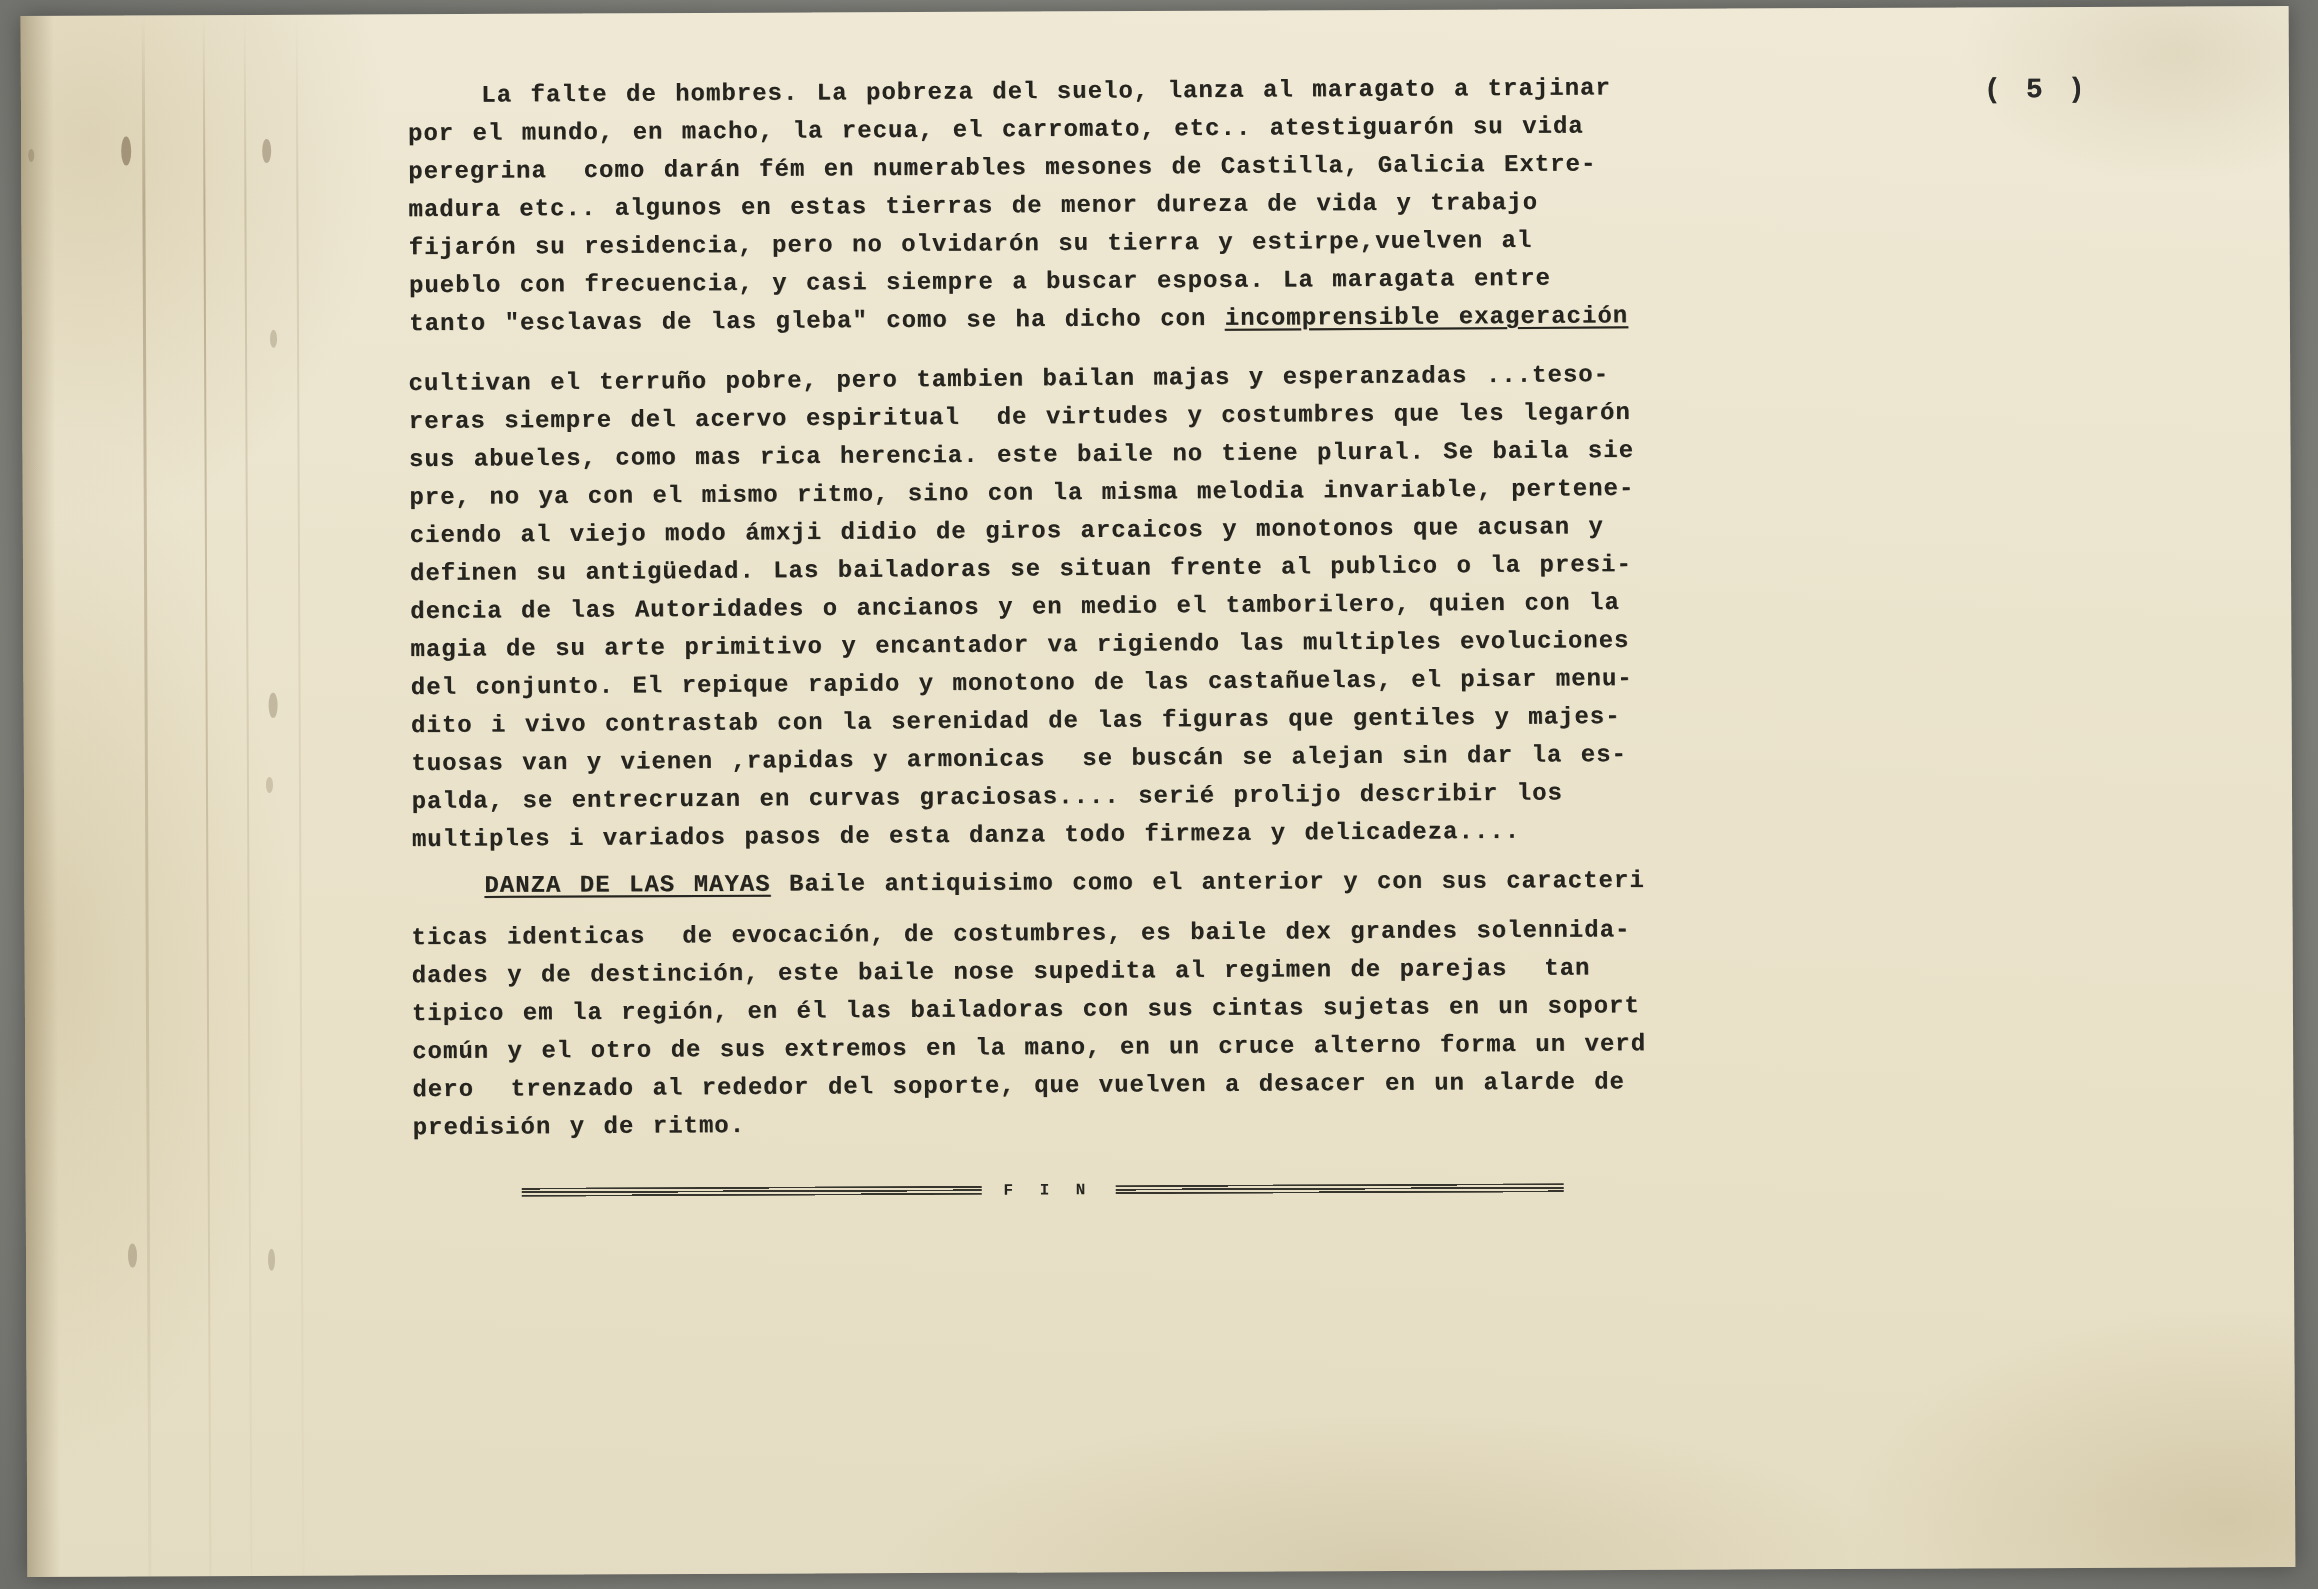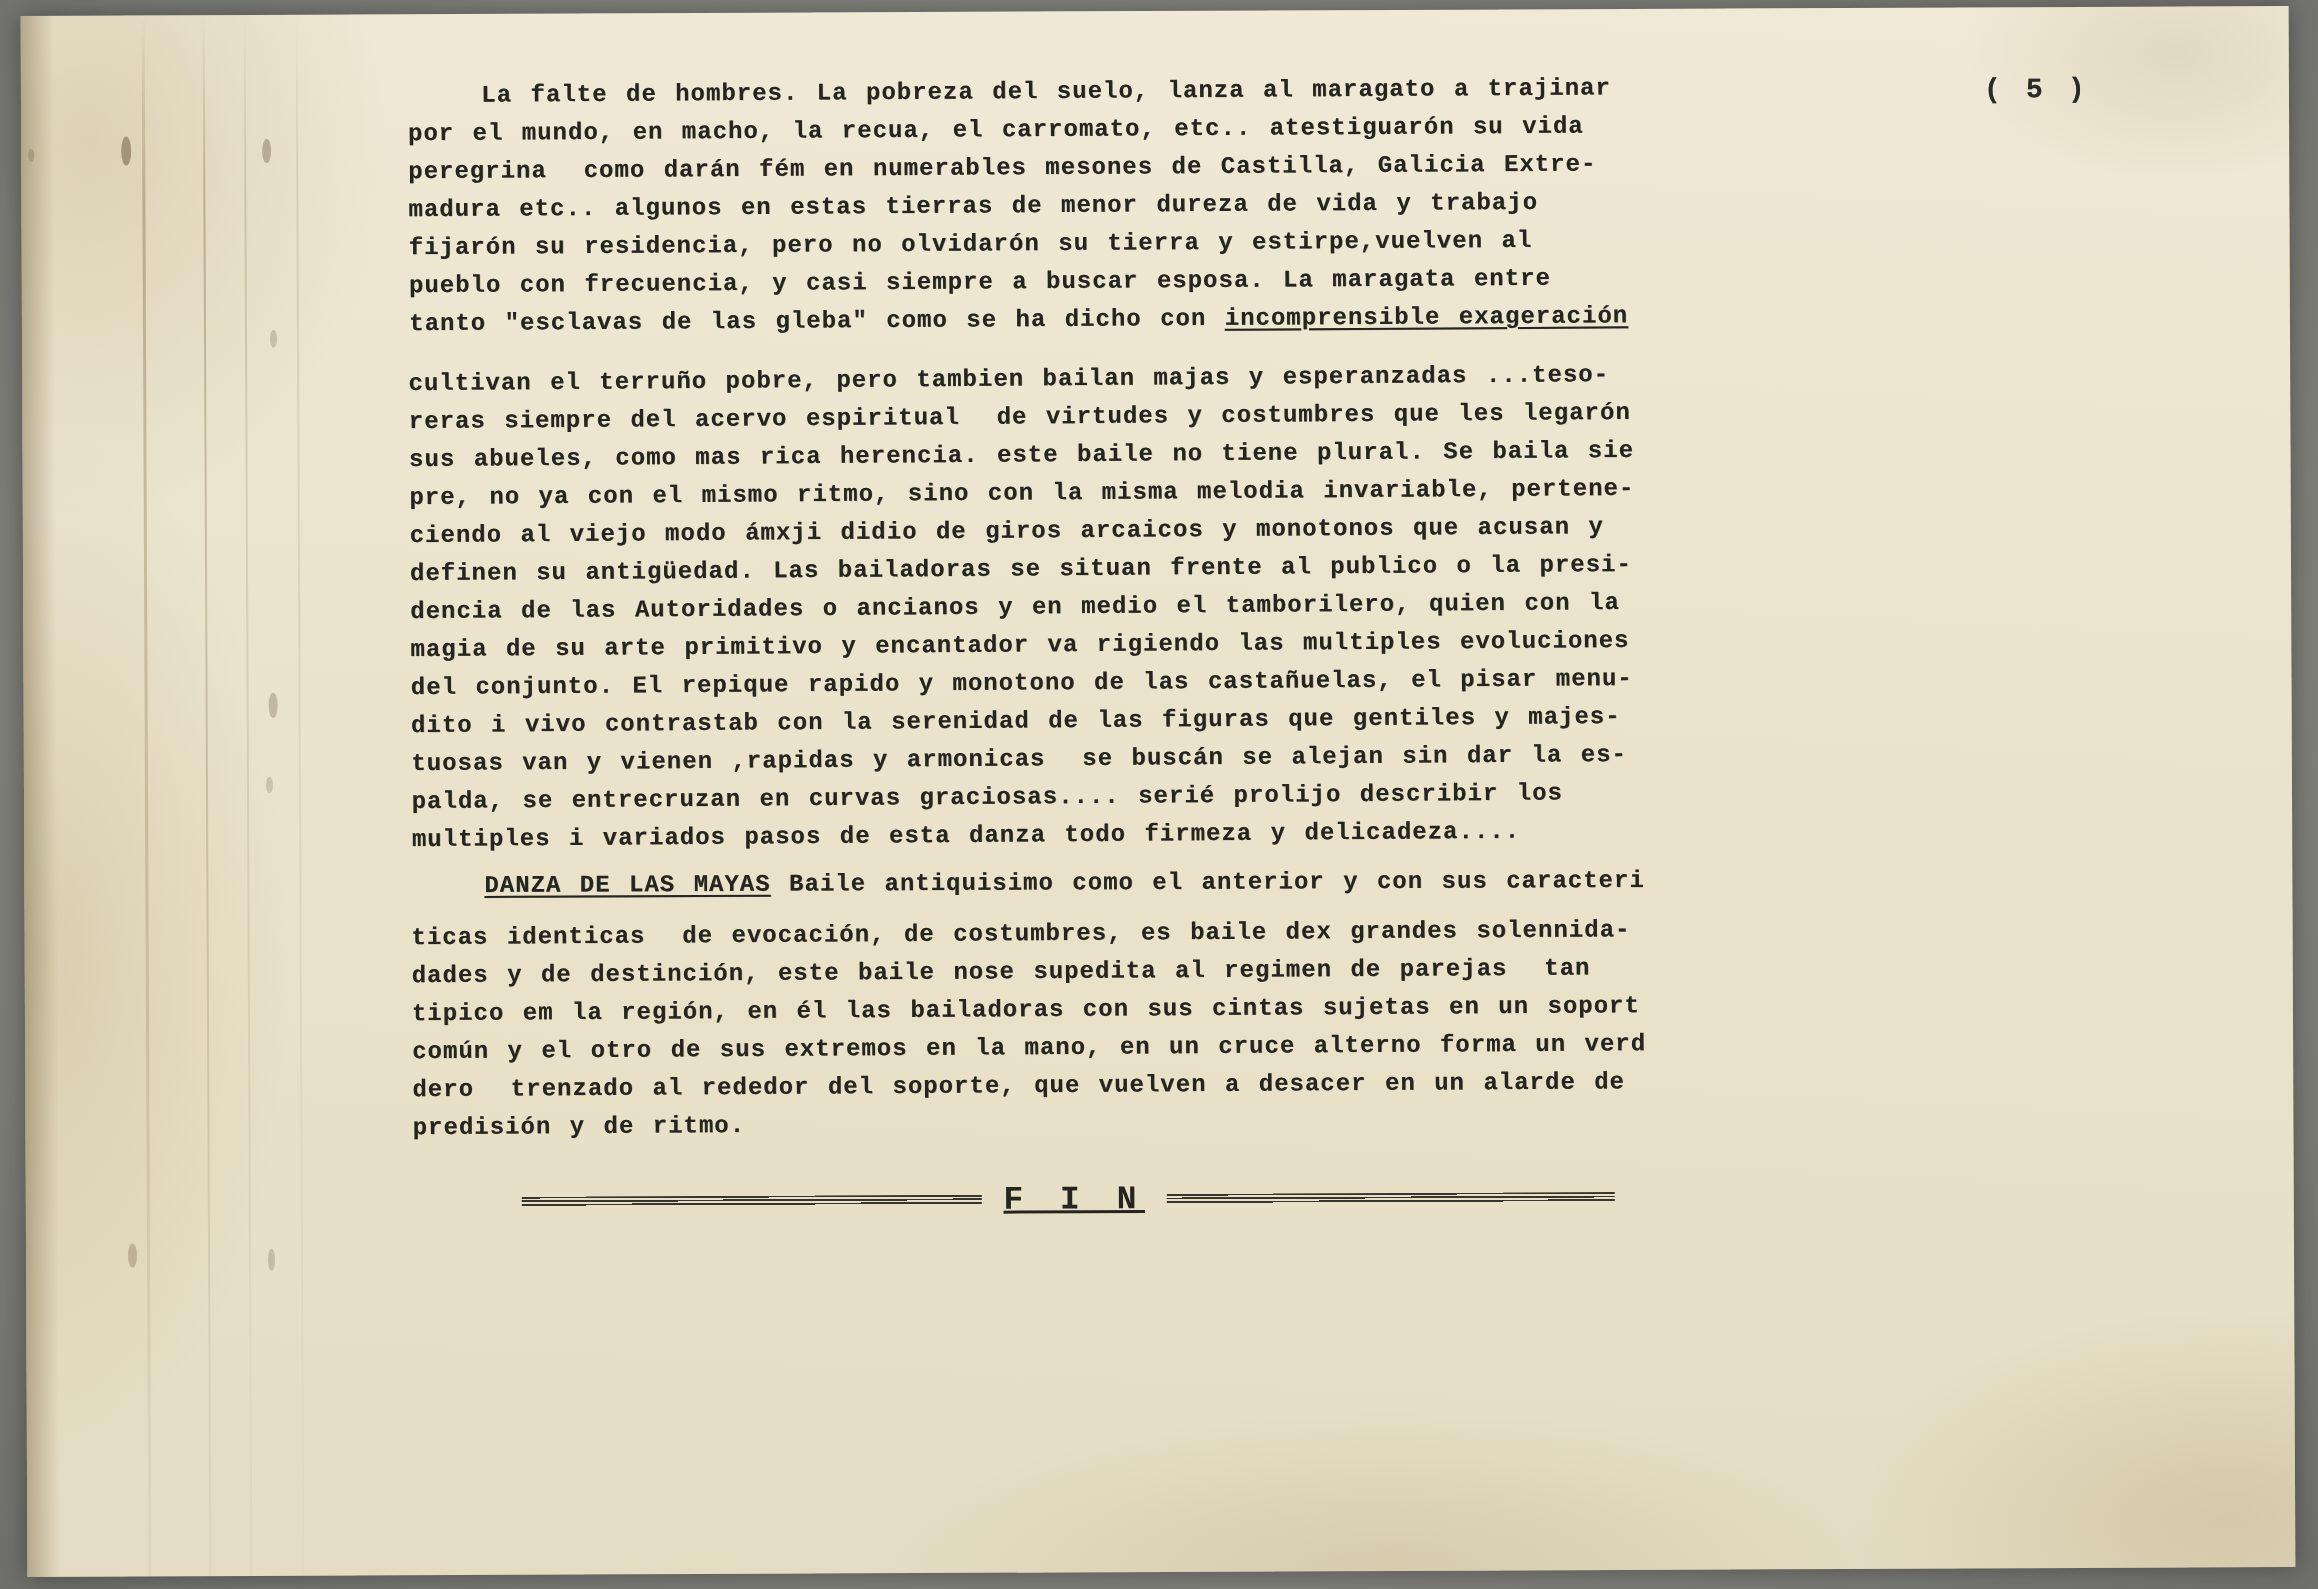--- a/index.html
+++ b/index.html
@@ -125,26 +125,25 @@
     background: repeating-linear-gradient(
       to bottom,
       #27261f 0px, #27261f 1.8px,
       transparent 1.8px, transparent 3.6px
     );
     opacity: .92;
   }
   .rule.left { width: 460px; }
   .rule.right { width: 448px; }
   .fin-text {
-    font-size: 33px;
+    font-size: 16px;
     font-weight: 700;
     letter-spacing: 8.5px;
     color: #25241f;
     padding: 0 15.7px;
-    text-decoration: underline;
   }
   
   .drift1 { transform: rotate(-0.12deg); }
   .drift2 { transform: rotate(-0.18deg); }
 </style>
 </head>
 <body>
 
 <div class="page">
   <div class="scan-bg"></div>

